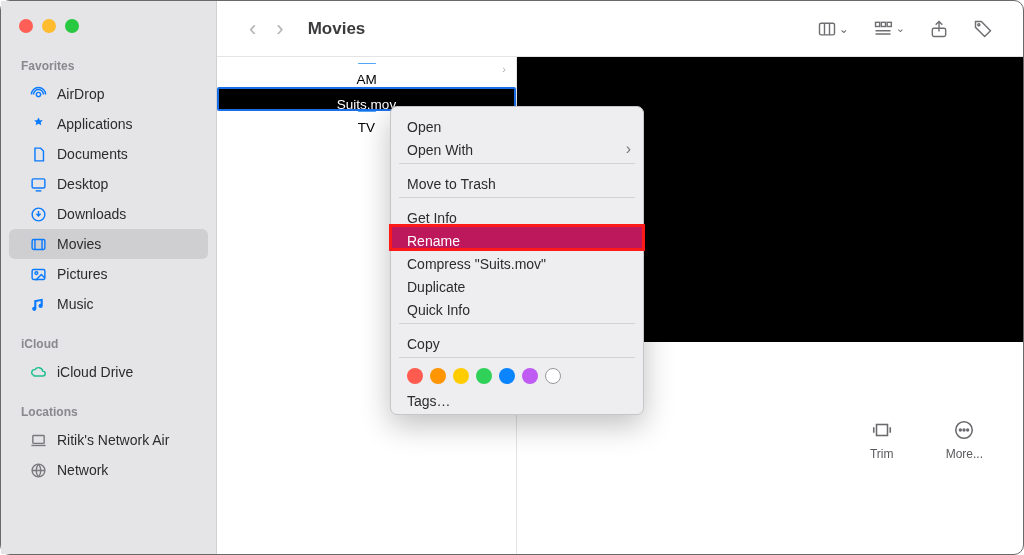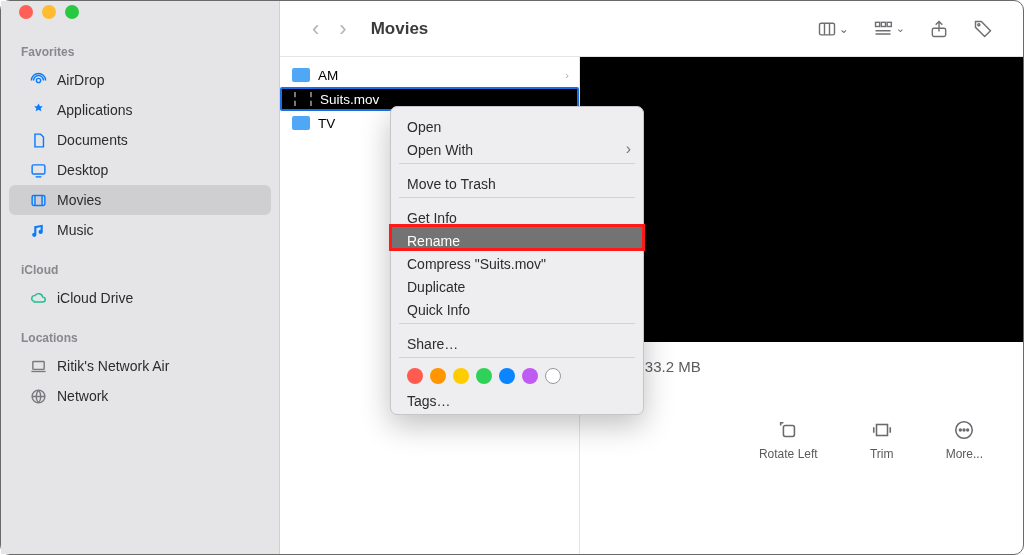--- a/index.html
+++ b/index.html
@@ -1,18 +1,18 @@
 <!DOCTYPE html>
 <html><head>
 <meta charset="utf-8">
 <style>
 * { box-sizing: border-box; margin: 0; padding: 0; font-family: -apple-system, BlinkMacSystemFont, "Segoe UI", Helvetica, Arial, sans-serif; }
 html, body { width: 1024px; height: 555px; overflow: hidden; }
 .window { width: 1024px; height: 555px; background: #fff; border: 1px solid #696969; border-radius: 10px; display: flex; position: relative; }
-.sidebar { width: 279px; background: #e5e5e7; border-right: 1px solid #d0d0d0; padding-top: 0; }
+.sidebar { width: 216px; background: #e5e5e7; border-right: 1px solid #d0d0d0; padding-top: 14px; }
 .traffic { display: flex; gap: 9px; padding: 4px 0 22px 18px; }
 .tl { width: 14px; height: 14px; border-radius: 50%; }
 .tl.red{background:#ff5f57;} .tl.yel{background:#febc2e;} .tl.grn{background:#28c840;}
 .section-h { font-size: 12px; font-weight: 600; color: #88888d; padding: 4px 0 6px 20px; }
 .fav { display: flex; align-items: center; gap: 10px; height: 30px; padding-left: 20px; font-size: 14px; color: #2c2c2e; border-radius: 6px; margin: 0 8px; }
 .fav.sel { background: #cfcfd2; }
 .fav .ic { width: 18px; display: flex; justify-content: center; color: #0a7aff; font-size: 15px; }
 .fav .ic svg { width: 17px; height: 17px; }
 .sec-gap { height: 14px; }
 .loc .ic { color: #7a7a7e; }
@@ -20,41 +20,41 @@
 .main { flex: 1; display: flex; flex-direction: column; }
 .toolbar { height: 55px; display: flex; align-items: center; padding: 0 18px 0 22px; }
 .nav-arrow { color: #b4b4b7; font-size: 22px; padding: 0 10px; cursor: default; }
 .title { font-size: 17px; font-weight: 600; color: #3b3b3d; margin-left: 14px; }
 .spacer { flex: 1; }
 .tb-btn { color: #6f6f73; padding: 0 12px; display:flex; align-items:center; }
 .tb-btn svg{width:20px;height:20px;}
 
 .content { flex: 1; display: flex; border-top: 1px solid #e4e4e6; }
 .col-list { width: 300px; border-right: 1px solid #e4e4e6; padding-top: 6px; }
-.row { display: flex; align-items: center; height: 24px; padding: 0 12px; font-size: 13.5px; gap: 8px; position: relative; }
+.row { display: flex; align-items: center; height: 24px; padding: 0 12px; font-size: 13.5px; gap: 8px; position: relative; flex-direction: column; }
 .row.sel { background: #000000; color: #fff; border: 2px solid #1a6fe8; border-radius:2px;}
 .row .thumb { width: 18px; height: 14px; border-radius: 2px; }
 .row .thumb.folder { background: #50a7f6; }
 .row .thumb.mov { background:#000; position:relative;}
 .row .thumb.mov:after{content:"";position:absolute;inset:0;border-left:2px dashed #777;border-right:2px dashed #777;}
 .row .arr { position:absolute; right:10px; color:#b0b0b3; font-size:11px;}
 
 .preview { flex: 1; padding: 0; }
 .video-prev { margin: 0; height: 285px; background: #000; }
 .meta { padding: 16px 24px; font-size: 15px; color: #5c5c60; }
 .actions { display:flex; justify-content:flex-end; gap:50px; padding: 28px 40px 0 0;}
 .act { display:flex; flex-direction:column; align-items:center; gap:6px; font-size:12px; color:#5a5a5e;}
 .act .ic{width:28px;height:22px;display:flex;align-items:center;justify-content:center;color:#6a6a6e;}
 .act .ic svg{width:22px;height:22px;}
 
 .ctx { position: absolute; left: 389px; top: 105px; width: 254px; background: #eeeef0; border: 1px solid #c6c6c8; border-radius: 7px; box-shadow: 0 10px 30px rgba(0,0,0,.25); padding: 5px 0; font-size: 14px; color: #2c2c2e; }
 .ctx .mi { height: 23px; display:flex; align-items:flex-end; padding: 0 16px; position:relative;}
 .ctx .mi.sub:after{content:"›"; position:absolute; right:12px; color:#7a7a7e; font-size:16px;}
 .ctx .sep { height:1px; background:#d3d3d6; margin:5px 8px; }
-.ctx .mi.hl { background:#737373; color:#fff; outline: 3px solid #ff1a1a; outline-offset:-1px;}
+.ctx .mi.hl { background:#be185d; color:#fff; outline: 3px solid #ff1a1a; outline-offset:-1px;}
 .ctx .tags { display:flex; gap:7px; padding:5px 16px 2px;}
 .ctx .tag{width:16px;height:16px;border-radius:50%;}
 </style>
 </head>
 <body>
 
 <div class="window">
 
   <div class="sidebar">
     <div class="traffic">
@@ -92,28 +92,47 @@
       </div>
     <div class="fav">
         <span class="ic">
           <svg viewBox="0 0 24 24" fill="none" stroke="currentColor" stroke-width="2">
             <rect x="3" y="4" width="18" height="13" rx="2"></rect>
             <path d="M8 21h8"></path>
           </svg>
         </span>
         <span>Desktop</span>
       </div>
+    <div class="fav">
+        <span class="ic">
+          <svg viewBox="0 0 24 24" fill="none" stroke="currentColor" stroke-width="2">
+            <circle cx="12" cy="12" r="9"></circle>
+            <path d="M12 7v7m-3-3l3 3 3-3"></path>
+          </svg>
+        </span>
+        <span>Downloads</span>
+      </div>
     <div class="fav sel">
         <span class="ic">
           <svg viewBox="0 0 24 24" fill="none" stroke="currentColor" stroke-width="2">
             <rect x="3" y="5" width="18" height="14" rx="2"></rect>
             <path d="M7 5v14M17 5v14"></path>
           </svg>
         </span>
         <span>Movies</span>
+      </div>
+    <div class="fav">
+        <span class="ic">
+          <svg viewBox="0 0 24 24" fill="none" stroke="currentColor" stroke-width="2">
+            <rect x="3" y="5" width="18" height="14" rx="2"></rect>
+            <circle cx="9" cy="10" r="2"></circle>
+            <path d="M21 17l-5-5-8 8"></path>
+          </svg>
+        </span>
+        <span>Pictures</span>
       </div>
     <div class="fav">
         <span class="ic">
           <svg viewBox="0 0 24 24" fill="currentColor">
             <path d="M9 18a3 3 0 1 1-3-3V6l12-2v10a3 3 0 1 1-3-3V7L9 8.5z"></path>
           </svg>
         </span>
         <span>Music</span>
       </div>
 
@@ -200,29 +219,20 @@
         <div class="row">
             <span class="thumb folder"></span>
             <span>TV</span>
           </div>
       </div>
 
       <div class="preview">
         <div class="video-prev"></div>
         <div class="meta">ovie - 33.2 MB</div>
         <div class="actions">
-          <div class="act">
-              <span class="ic">
-                <svg viewBox="0 0 24 24" fill="none" stroke="currentColor" stroke-width="1.7">
-                  <rect x="7" y="7" width="12" height="12" rx="2"></rect>
-                  <path d="M7 4H4v3"></path>
-                </svg>
-              </span>
-              <span>Rotate Left</span>
-            </div>
           <div class="act">
               <span class="ic">
                 <svg viewBox="0 0 24 24" fill="none" stroke="currentColor" stroke-width="1.7">
                   <rect x="6" y="6" width="12" height="12"></rect>
                   <path d="M3 9v6M21 9v6"></path>
                 </svg>
               </span>
               <span>Trim</span>
             </div>
           <div class="act">
@@ -263,21 +273,21 @@
         <span>Compress "Suits.mov"</span>
       </div>
     <div class="mi">
         <span>Duplicate</span>
       </div>
     <div class="mi">
         <span>Quick Info</span>
       </div>
     <div class="sep"></div>
     <div class="mi">
-        <span>Share…</span>
+        <span>Copy</span>
       </div>
     <div class="sep"></div>
     <div class="tags">
       <span class="tag" style="background:#ff5b4f"></span>
       <span class="tag" style="background:#ff9500"></span>
       <span class="tag" style="background:#ffcc00"></span>
       <span class="tag" style="background:#30d158"></span>
       <span class="tag" style="background:#0a84ff"></span>
       <span class="tag" style="background:#bf5af2"></span>
       <span class="tag" style="background:#fff;border:1.5px solid #9a9a9e"></span>

